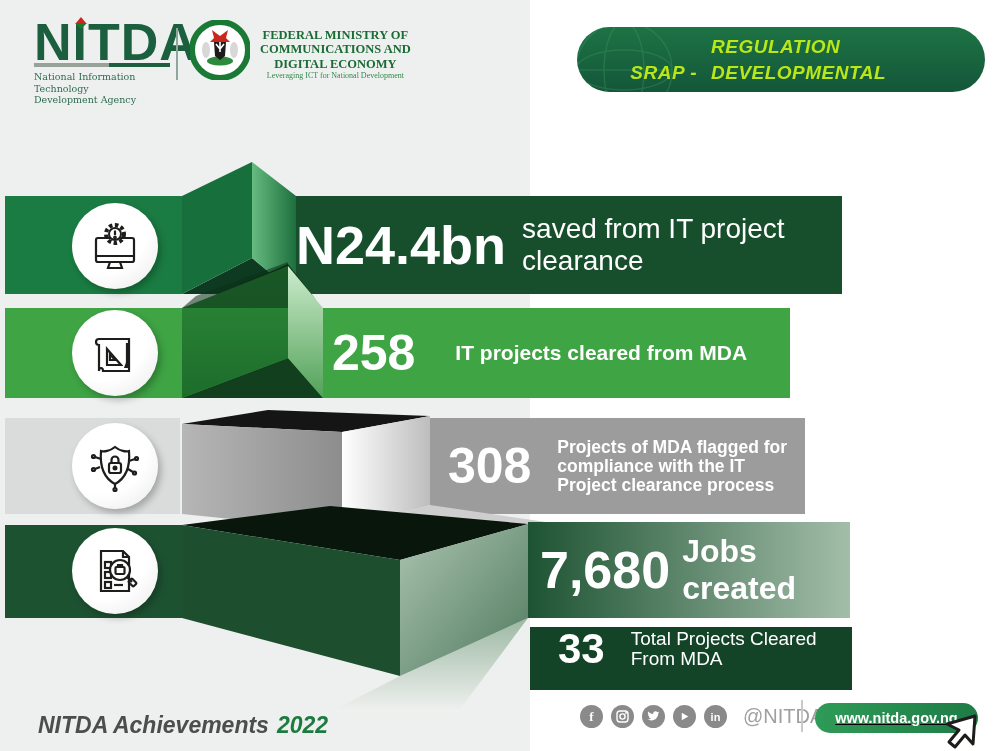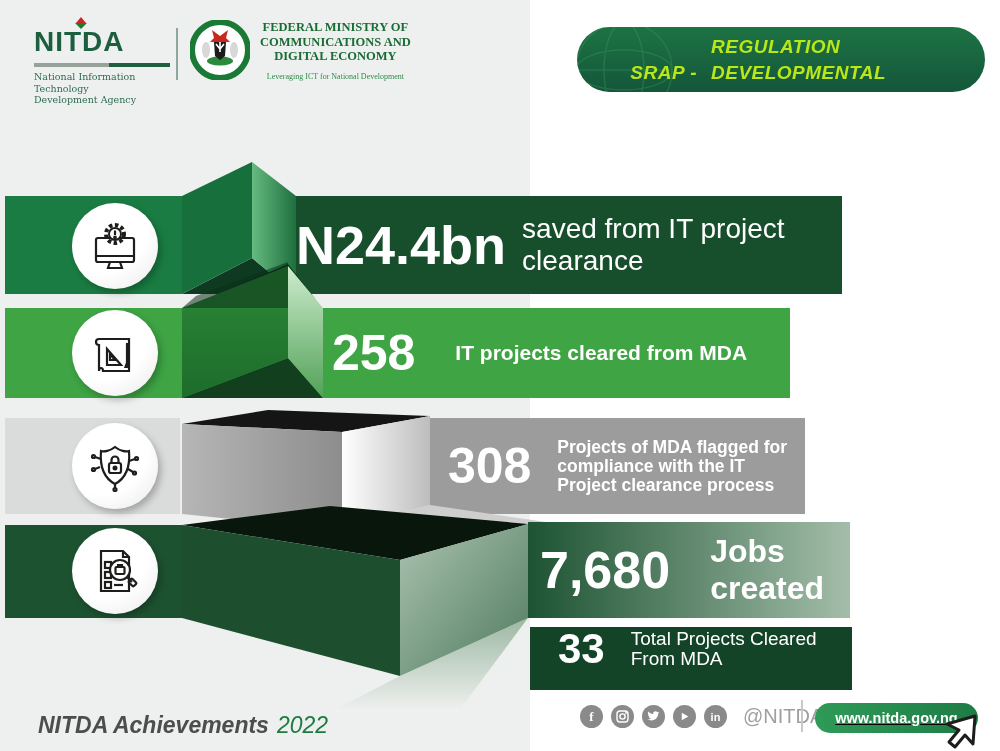--- a/index.html
+++ b/index.html
@@ -3,62 +3,62 @@
 <meta charset="utf-8">
 <style>
   html,body{margin:0;padding:0;}
   .page{
     position:relative;width:1000px;height:751px;overflow:hidden;
     font-family:"Liberation Sans",sans-serif;
     background:linear-gradient(to right,#eef0ef 0 530px,#ffffff 530px 100%);
   }
   
   .nitda-logo{position:absolute;left:34px;top:24px;width:140px;}
-  .nitda-word{font-weight:700;font-size:28px;line-height:36px;color:#1c5f3f;letter-spacing:1px;position:relative;}
+  .nitda-word{font-weight:700;font-size:52px;line-height:36px;color:#1c5f3f;letter-spacing:1px;position:relative;}
   .nitda-word .crest{position:absolute;left:39px;top:-7px;width:16px;height:12px;}
   .nitda-underline{height:4px;margin:3px 0 4px 0;width:136px;
     background:linear-gradient(to right,#97a29b 0 55%,#1d5f3e 55% 100%);}
   .nitda-tagline{font-family:"DejaVu Serif",serif;font-size:9.5px;color:#2e6b51;line-height:11.5px;}
   .logo-divider{position:absolute;left:176px;top:28px;width:2px;height:52px;background:#8fa79b;}
-  .ministry{position:absolute;left:190px;top:20px;display:flex;align-items:flex-start;gap:10px;}
+  .ministry{position:absolute;left:190px;top:20px;display:flex;align-items:flex-end;gap:10px;}
   .ministry-title{font-family:"Liberation Serif",serif;font-weight:700;color:#1a6b34;font-size:12.5px;line-height:14.5px;text-align:center;}
-  .ministry-tagline{font-family:"Liberation Serif",serif;font-size:8px;color:#2f8a4a;text-align:center;margin-top:8px;}
+  .ministry-tagline{font-family:"Liberation Serif",serif;font-size:8px;color:#2f8a4a;text-align:center;margin-top:0;}
   .banner{position:absolute;left:577px;top:27px;width:408px;height:65px;border-radius:34px;
     background:linear-gradient(180deg,#1d7344,#14563a);overflow:hidden;
     display:flex;flex-direction:column;justify-content:center;}
   .banner svg.globe{position:absolute;left:-8px;top:-12px;opacity:.35;}
   .banner-row{display:grid;grid-template-columns:120px auto;column-gap:14px;line-height:26px;position:relative;}
   .banner-row .lbl{text-align:right;}
   .banner-row span{font-style:italic;font-weight:700;font-size:19px;color:#b9e718;letter-spacing:.5px;}
   
   .bar-text{position:absolute;color:#fff;display:flex;align-items:center;justify-content:center;}
   .v-big{font-weight:900;letter-spacing:0px;}
   .stat1{left:296px;top:196px;width:546px;height:98px;gap:16px;}
   .stat1 .v-big{font-size:54px;}
   .stat1 .lbl{font-size:28px;font-weight:400;}
   .stat2{left:306px;top:308px;width:467px;height:90px;gap:40px;}
   .stat2 .v-big{font-size:50px;}
   .stat2 .lbl{font-size:21px;font-weight:700;}
   .stat3{left:430px;top:418px;width:375px;height:96px;gap:26px;}
   .stat3 .v-big{font-size:50px;}
   .stat3 .lbl{font-size:17.5px;font-weight:700;line-height:19px;text-align:left;}
-  .stat4{left:540px;top:522px;width:312px;height:96px;gap:40px;}
+  .stat4{left:540px;top:522px;width:312px;height:96px;gap:12px;}
   .stat4 .v-big{font-size:52px;}
   .stat4 .lbl{font-size:32px;font-weight:700;}
   .stat5{left:530px;top:627px;width:322px;height:44px;gap:26px;justify-content:flex-start;padding-left:28px;box-sizing:border-box;}
   .stat5 .v-big{font-size:42px;}
   .stat5 .lbl{font-size:19px;font-weight:400;line-height:20px;text-align:left;}
   
   .icon-circle{position:absolute;width:86px;height:86px;border-radius:50%;
     background:radial-gradient(circle at 35% 30%,#ffffff 55%,#e7e8e7);
     box-shadow:3px 4px 7px rgba(0,0,0,.25);display:flex;align-items:center;justify-content:center;}
   .ic1{left:72px;top:203px;} .ic2{left:72px;top:310px;} .ic3{left:72px;top:423px;} .ic4{left:72px;top:528px;}
   
   .achievements{position:absolute;left:38px;top:712px;font-style:italic;font-size:23px;color:#4d4d4d;font-weight:600;}
-  .achievements .year{color:#1e7b40;font-weight:400;margin-left:8px;}
+  .achievements .year{color:#1e7b40;font-weight:700;margin-left:8px;}
   .social-row{position:absolute;left:580px;top:705px;display:flex;align-items:center;gap:8px;}
   .social-ic{width:23px;height:23px;border-radius:50%;background:#8a8a8a;color:#fff;display:flex;
     align-items:center;justify-content:center;font-size:13px;font-weight:700;}
   .handle{font-size:20px;color:#9f9f9f;margin-left:8px;}
   .foot-divider{position:absolute;left:801px;top:700px;width:1.5px;height:32px;background:#c9c9c9;}
   .site-pill{position:absolute;left:815px;top:703px;width:163px;height:30px;border-radius:16px;
     background:linear-gradient(90deg,#2f9b58,#1e7c46);display:flex;align-items:center;justify-content:center;text-decoration:underline;}
   .site-pill span{color:#fff;font-weight:700;font-size:14.5px;}
   .cursor{position:absolute;left:933px;top:712px;}
   .bars-svg{position:absolute;left:0;top:0;}

